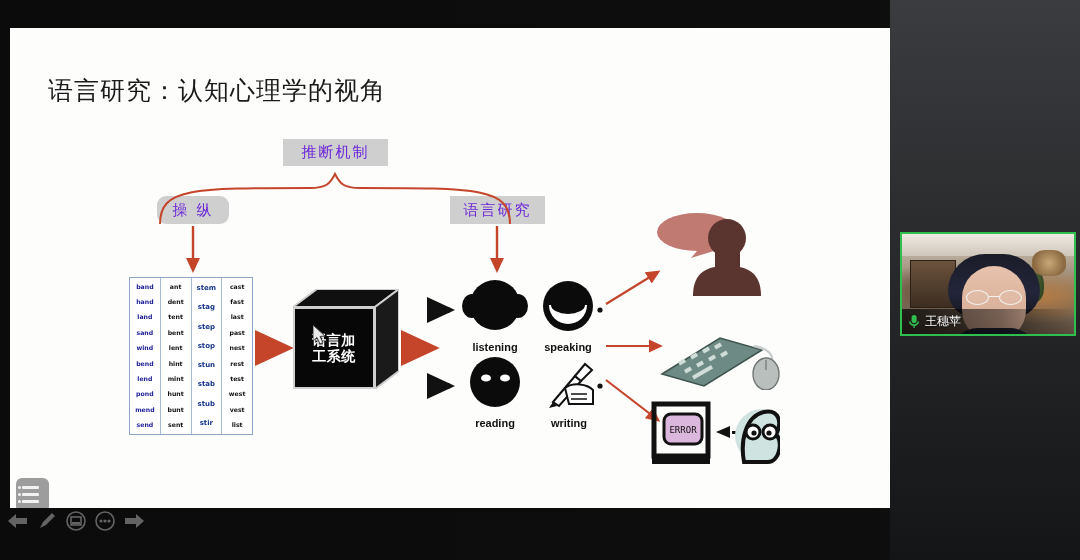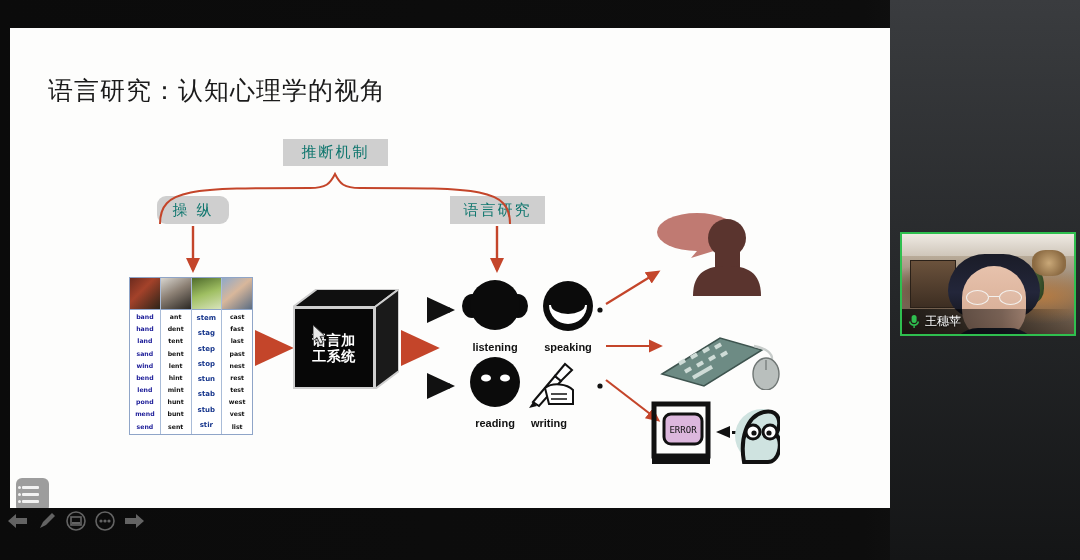--- a/index.html
+++ b/index.html
@@ -13,33 +13,33 @@
   .right-rail { position:absolute; left:890px; top:0; width:190px; height:560px;
                 background:linear-gradient(180deg,#3a3c3f 0%,#242628 55%,#141516 100%); }
 
   
   .slide { position:absolute; left:10px; top:28px; width:880px; height:480px; background:#fdfdfc; overflow:hidden; }
 
   .slide-title { position:absolute; left:38px; top:46px; font-size:25px; color:#1b1b1b;
                  font-family:"DejaVu Sans","Liberation Sans",sans-serif; letter-spacing:1px; font-weight:500; }
 
   
-  .chip { position:absolute; background:#cfcfcf; color:#0f766e; font-size:15px;
+  .chip { position:absolute; background:#cfcfcf; color:#6d28d9; font-size:15px;
           font-family:"DejaVu Sans","Liberation Sans",sans-serif;
           display:flex; align-items:center; justify-content:center; letter-spacing:2px; }
   .chip-top   { left:273px; top:111px; width:105px; height:27px; }
   .chip-left  { left:147px; top:168px; width:72px;  height:28px;border-radius:9px; }
   .chip-right { left:440px; top:168px; width:95px;  height:28px; }
 
   svg.overlay { position:absolute; left:0; top:0; width:880px; height:480px; pointer-events:none; }
 
   
   .wordbox { position:absolute; left:119px; top:249px; width:124px; height:158px;
              background:#fff; border:1px solid #8fa5c8; display:flex; }
-  .wcol { flex:1; border-right:1px solid #a9bcd8; display:flex; flex-direction:column; }
+  .wcol { flex:1; border-right:1px solid #a9bcd8; display:flex; flex-direction:row; }
   .wcol:last-child { border-right:none; }
   .wthumb { height:32px; background-size:cover; border-bottom:1px solid #8fa5c8; }
   .t1 { background:linear-gradient(135deg,#6d2b1e 0%,#a4422a 40%,#2d2418 100%); }
   .t2 { background:linear-gradient(150deg,#d8d5cf 0%,#8d8175 45%,#2a2723 100%); }
   .t3 { background:linear-gradient(160deg,#4f6b2c 0%,#9fbf62 50%,#d8e3bb 100%); }
   .t4 { background:linear-gradient(140deg,#8fa9c9 0%,#d8b79b 45%,#5b6d83 100%); }
   .wlist { flex:1; display:flex; flex-direction:column; justify-content:space-around;
            align-items:center; padding:1px 0; }
   .wlist span { font-size:6.2px; line-height:1; color:#20209a;
                 font-family:"DejaVu Sans","Liberation Sans",sans-serif; font-weight:700; }
@@ -251,21 +251,21 @@
 
     <div class="skill" style="left:450px; top:326px; width:70px;">
       <svg width="68" height="56">
         <circle cx="34" cy="28" r="25" fill="#0b0b0b"></circle>
         <ellipse cx="25" cy="24" rx="5" ry="3.6" fill="#fff"></ellipse>
         <ellipse cx="44" cy="24" rx="5" ry="3.6" fill="#fff"></ellipse>
       </svg>
       <div class="cap">reading</div>
     </div>
 
-    <div class="skill" style="left:504px; top:326px; width:70px;">
+    <div class="skill" style="left:524px; top:326px; width:70px;">
       <svg width="68" height="56">
         <path d="M18,48 L40,22 L46,27 L24,52 Z" fill="#fff" stroke="#111" stroke-width="2"></path>
         <path d="M40,22 L50,10 L57,16 L46,27 Z" fill="#fff" stroke="#111" stroke-width="2"></path>
         <path d="M18,48 L14,54 L22,52 Z" fill="#111"></path>
         <path d="M30,34 C38,28 52,30 58,36 L58,50 L34,50 Z" fill="#fff" stroke="#111" stroke-width="2"></path>
         <path d="M36,40 L52,40 M36,45 L52,45" stroke="#111" stroke-width="1.4"></path>
       </svg>
       <div class="cap">writing</div>
     </div>
 

